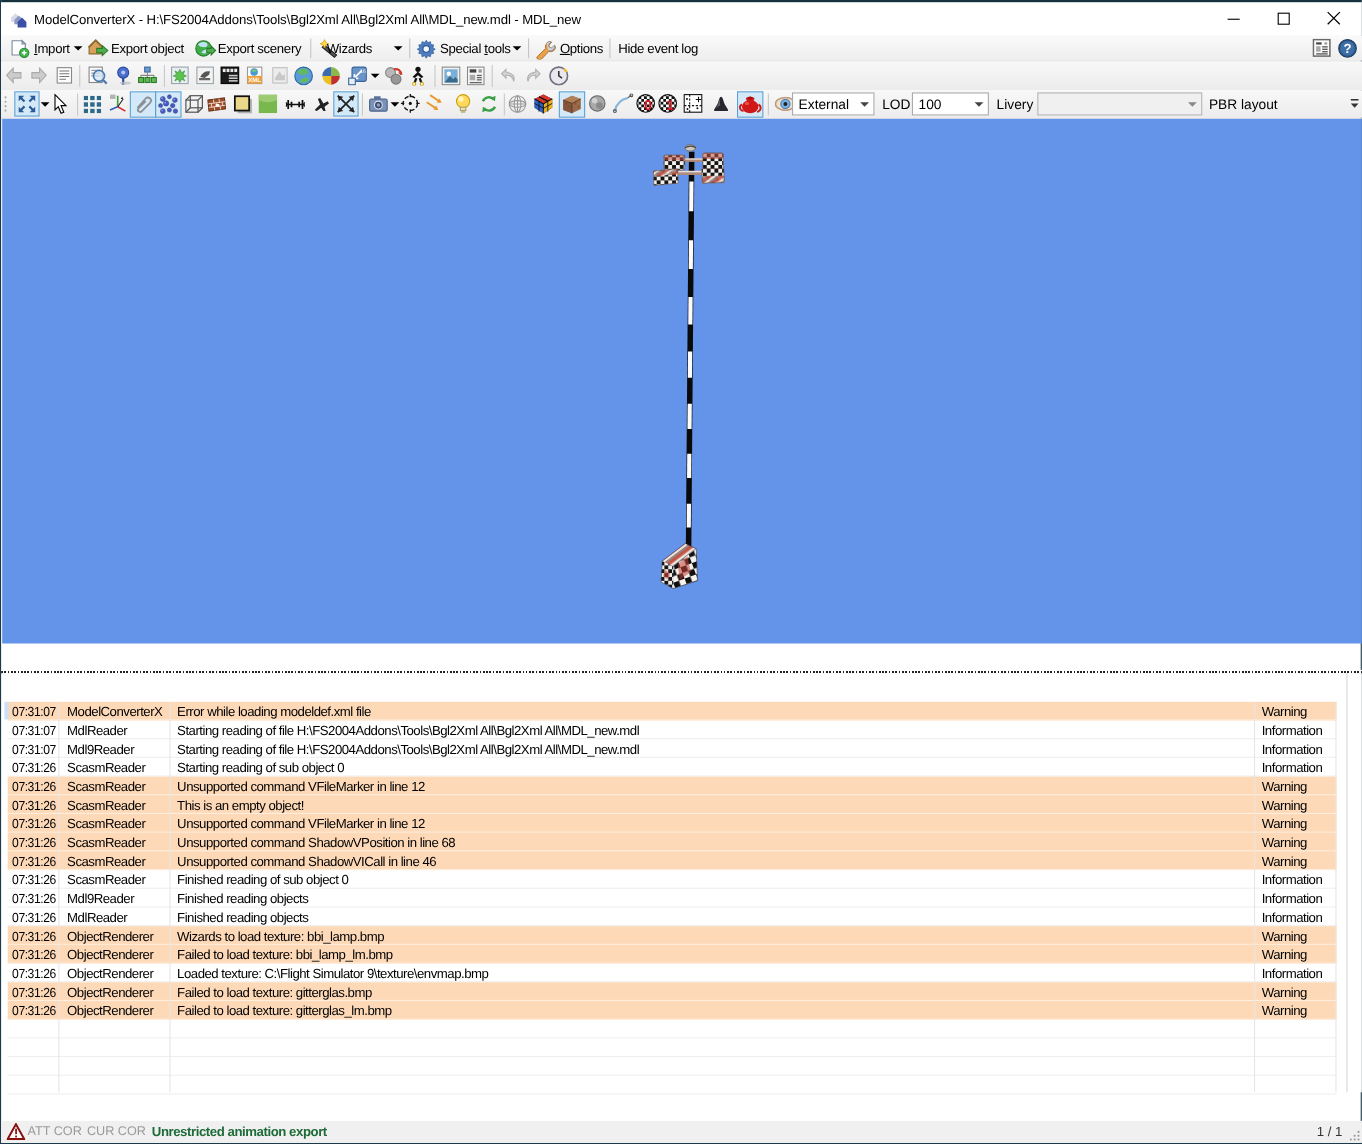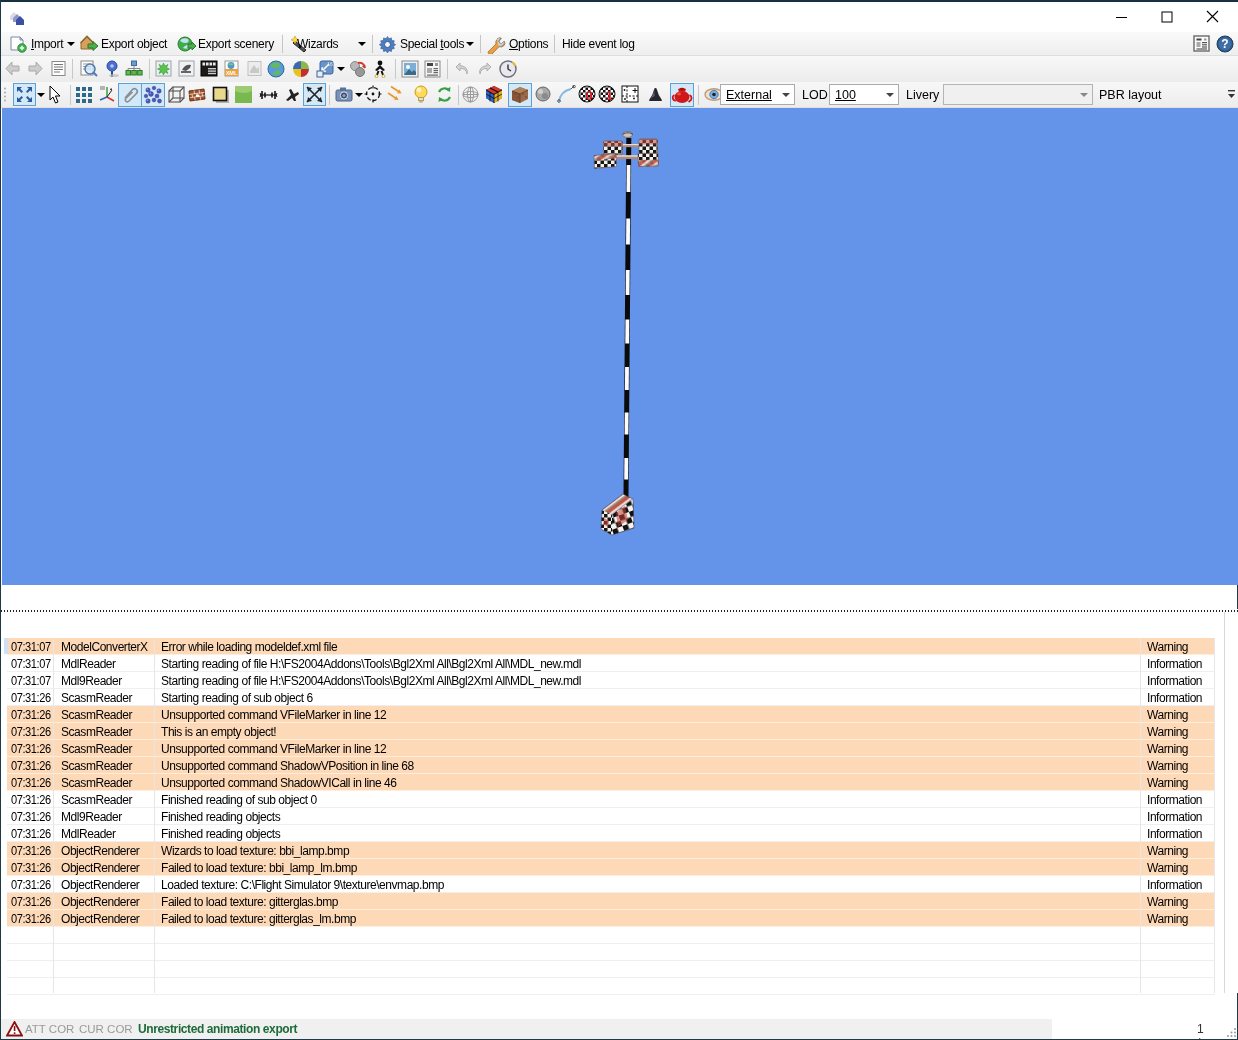--- a/index.html
+++ b/index.html
@@ -25,21 +25,21 @@
 
 #tb2 { position:absolute; left:0; top:56px; width:1238px; height:26px;
   background:linear-gradient(#f8f8f8,#ececec); }
 #tb3 { position:absolute; left:0; top:82px; width:1238px; height:26px;
   background:linear-gradient(#f8f8f8,#ececec); border-bottom:1px solid #e0e0e0; }
 .ticon { position:absolute; top:4px; }
 .tsep { position:absolute; top:3px; height:20px; width:1px; background:#c8c8c8; }
 .sel { outline:1px solid #59a1d8; background:#d4e9f7; }
 .lbl { position:absolute; font-size:12.5px; color:#000; top:6px; }
 .combo { position:absolute; top:2px; height:21px; background:#fff; border:1px solid #aaa;
-  font-size:12.5px; color:#000; padding:3px 0 0 5px;text-decoration:underline; }
+  font-size:12.5px; color:#000; padding:3px 0 0 5px; }
 .combo .ca { position:absolute; right:4px; top:8px; width:0; height:0;
   border-left:4px solid transparent; border-right:4px solid transparent; border-top:4px solid #444; }
 
 #viewport { position:absolute; left:1px; top:108px; width:1236px; height:477px; background:#6494ea; }
 
 #freerotate { position:absolute; left:1px; top:585px; width:1236px; height:24px; background:#f0f0f0;
   font-size:12px; letter-spacing:-0.3px; color:#000; padding:5px 0 0 5px; }
 #splitter { position:absolute; left:0; top:609px; width:1238px; height:3px;
   background:repeating-linear-gradient(90deg,#222 0 1.5px,#fdfdfd 1.5px 3px); border-top:1px solid #fff; }
 
@@ -50,35 +50,36 @@
 .vline { position:absolute; top:0; width:1px; background:#e6e6e6; }
 .logrow { position:absolute; left:5px; width:1208px; height:17px; font-size:12px; color:#000; letter-spacing:-0.45px;
   border-bottom:1px solid #efefef; white-space:nowrap; }
 .warn { background:#fdd9b8; border-bottom-color:#fdeedd; }
 .rcell { position:absolute; top:2px; }
 .tc { transform:scaleX(0.92); transform-origin:0 50%; }
 
 #filterbar { position:absolute; left:0; top:993px; width:1238px; height:26px;
   background:linear-gradient(#fafafa,#ededed); border-top:1px solid #e0e0e0; }
 
-#statusbar { position:absolute; left:0; top:1019px; width:1051px; height:20px; background:#f0f0f0;
+#statusbar { position:absolute; left:0; top:1019px; width:1238px; height:20px; background:#f0f0f0;
   font-size:12px; }
 #statusbar .gray { color:#9a9a9a; }
 #statusbar .green { color:#1d6b38; }
 </style>
 </head>
 <body>
 <div id="win">
 
   <div id="titlebar">
     <svg id="appicon" width="18" height="16" viewBox="0 0 18 16">
       <path d="M2 6 L6 2 L10 6 L10 10 L2 10 Z" fill="#d7dbe8"></path>
       <path d="M5 8 L9 4 L13 8 L13 12 L5 12 Z" fill="#8d9bc4"></path>
       <path d="M8 10 L12 6 L16 10 L16 15 L8 15 Z" fill="#3a4fa5"></path>
     </svg>
+    <div id="title">ModelConverterX - H:\FS2004Addons\Tools\Bgl2Xml All\Bgl2Xml All\MDL_new.mdl - MDL_new</div>
     <svg class="caption" id="btnmin" viewBox="0 0 46 30">
         <rect x="18" y="15" width="11" height="1" fill="#000"></rect>
       </svg>
     <svg class="caption" id="btnmax" viewBox="0 0 46 30">
         <rect x="18" y="10" width="10" height="10" fill="none" stroke="#000"></rect>
       </svg>
     <svg class="caption" id="btnclose" viewBox="0 0 46 30">
         <path d="M17 9 L28 20 M28 9 L17 20" stroke="#000" stroke-width="1.1"></path>
       </svg>
   </div>
@@ -597,21 +598,21 @@
     </div>
     <div class="logrow" style="top:60px">
       <span class="rcell tc" style="left:4px">07:31:07</span>
       <span class="rcell" style="left:54px">Mdl9Reader</span>
       <span class="rcell" style="left:154px">Starting reading of file H:\FS2004Addons\Tools\Bgl2Xml All\Bgl2Xml All\MDL_new.mdl</span>
       <span class="rcell" style="left:1140px">Information</span>
     </div>
     <div class="logrow" style="top:77px">
       <span class="rcell tc" style="left:4px">07:31:26</span>
       <span class="rcell" style="left:54px">ScasmReader</span>
-      <span class="rcell" style="left:154px">Starting reading of sub object 6</span>
+      <span class="rcell" style="left:154px">Starting reading of sub object 0</span>
       <span class="rcell" style="left:1140px">Information</span>
     </div>
     <div class="logrow warn" style="top:94px">
       <span class="rcell tc" style="left:4px">07:31:26</span>
       <span class="rcell" style="left:54px">ScasmReader</span>
       <span class="rcell" style="left:154px">Unsupported command VFileMarker in line 12</span>
       <span class="rcell" style="left:1140px">Warning</span>
     </div>
     <div class="logrow warn" style="top:111px">
       <span class="rcell tc" style="left:4px">07:31:26</span>

